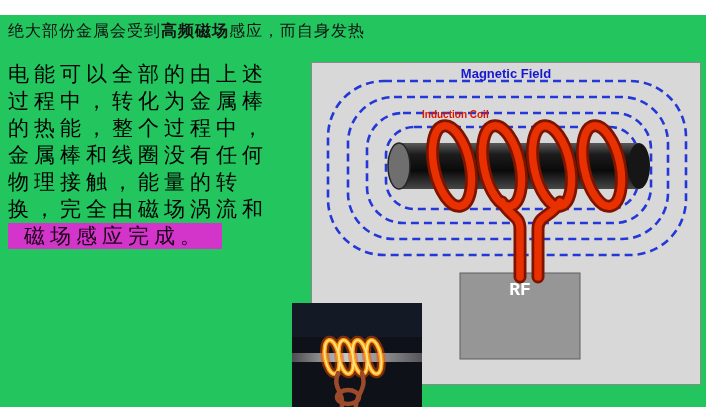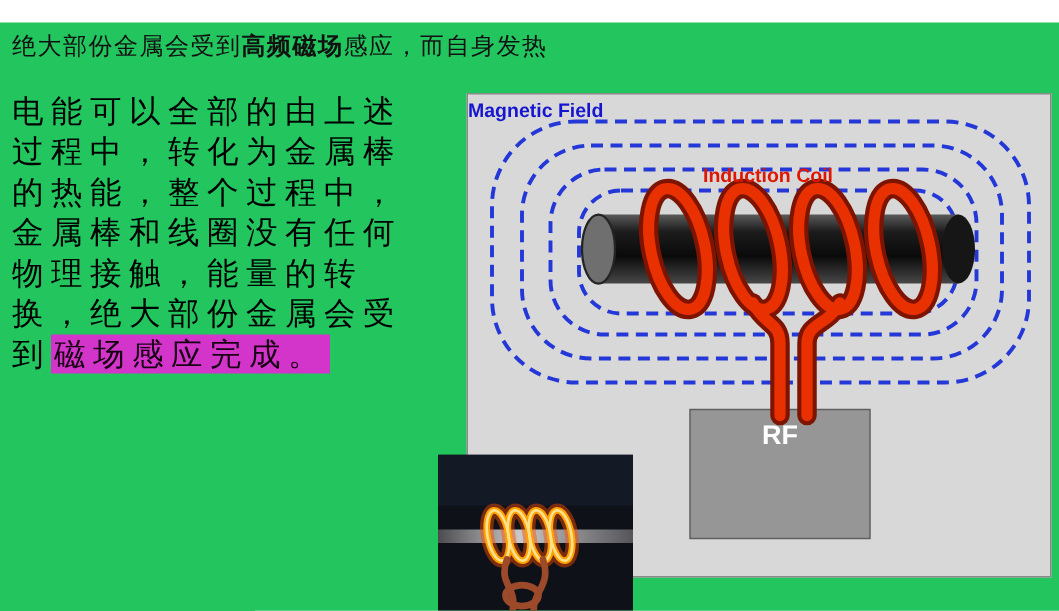--- a/index.html
+++ b/index.html
@@ -17,57 +17,57 @@
   }
   .headline .b{font-weight:bold}
 
   
   .leftcol{position:absolute;left:8px;top:46px;width:284px}
   .para{
     margin:0 0 24px 0;
     font-size:21px;line-height:27px;letter-spacing:5px;
     color:#000;word-break:break-all;
   }
-  .hl{background:#d335cb;color:#160012;padding:1px 2px}
+  .hl{background:#d335cb;color:#160012;padding:1px 16px}
 
   
   .diagram{
     position:absolute;left:311px;top:47px;width:390px;height:323px;
     background:#d8d8d8;border:1px solid #8a8a8a;box-sizing:border-box;
   }
   .diagram svg{display:block}
   .lbl-mag{
-    position:absolute;top:3px;left:0;width:100%;
+    position:absolute;top:3px;left:0;width:100%;text-align:center;
     font-family:"Liberation Sans","DejaVu Sans",sans-serif;
     font-weight:bold;font-size:13px;color:#1616d0;
   }
   .lbl-coil{
-    position:absolute;top:46px;left:110px;width:180px;text-align:center;
+    position:absolute;top:46px;left:110px;width:180px;text-align:left;
     font-family:"Liberation Sans","DejaVu Sans",sans-serif;
-    font-weight:bold;font-size:13px;color:#e01600;
+    font-weight:bold;font-size:10px;color:#e01600;
   }
   .psu-text{
     position:absolute;left:148px;top:216px;width:120px;text-align:center;
-    font-family:Liberation Sans, sans-serif;
+    font-family:Liberation Mono, monospace;
     font-weight:bold;font-size:18px;line-height:23px;color:#ffffff;
   }
 
   
   .photo{position:absolute;left:292px;top:288px;width:130px;height:119px}
   .photo svg{display:block}
 </style>
 </head>
 <body>
 
 <div class="slide">
 
   <div class="headline"><span>绝大部份金属会受到</span><span class="b">高频磁场</span><span>感应，而自身发热</span></div>
 
   <div class="leftcol">
-    <p class="para"><span>电能可以全部的由上述过程中，转化为金属棒的热能，整个过程中，金属棒和线圈没有任何物理接触，能量的转换，绝大部份金属会受到</span><span class="hl">磁场感应完成。</span></p>
+    <p class="para"><span>电能可以全部的由上述过程中，转化为金属棒的热能，整个过程中，金属棒和线圈没有任何物理接触，能量的转换，完全由磁场涡流和</span><span class="hl">磁场感应完成。</span></p>
   </div>
 
   <div class="diagram">
     <svg width="388" height="321" viewBox="0 0 388 321">
       <defs>
         <linearGradient id="rodGrad" x1="0" y1="0" x2="0" y2="1">
           <stop offset="0" stop-color="#5a5a5a"></stop>
           <stop offset="0.25" stop-color="#1c1c1c"></stop>
           <stop offset="0.6" stop-color="#0a0a0a"></stop>
           <stop offset="1" stop-color="#474747"></stop>

